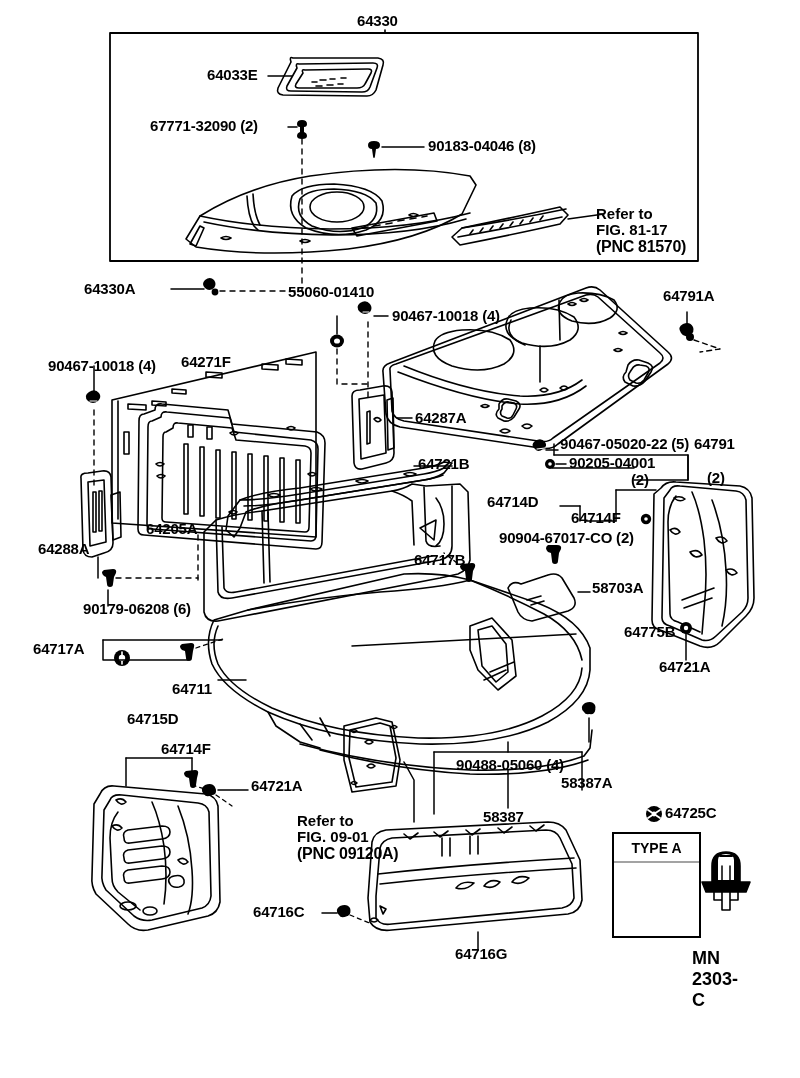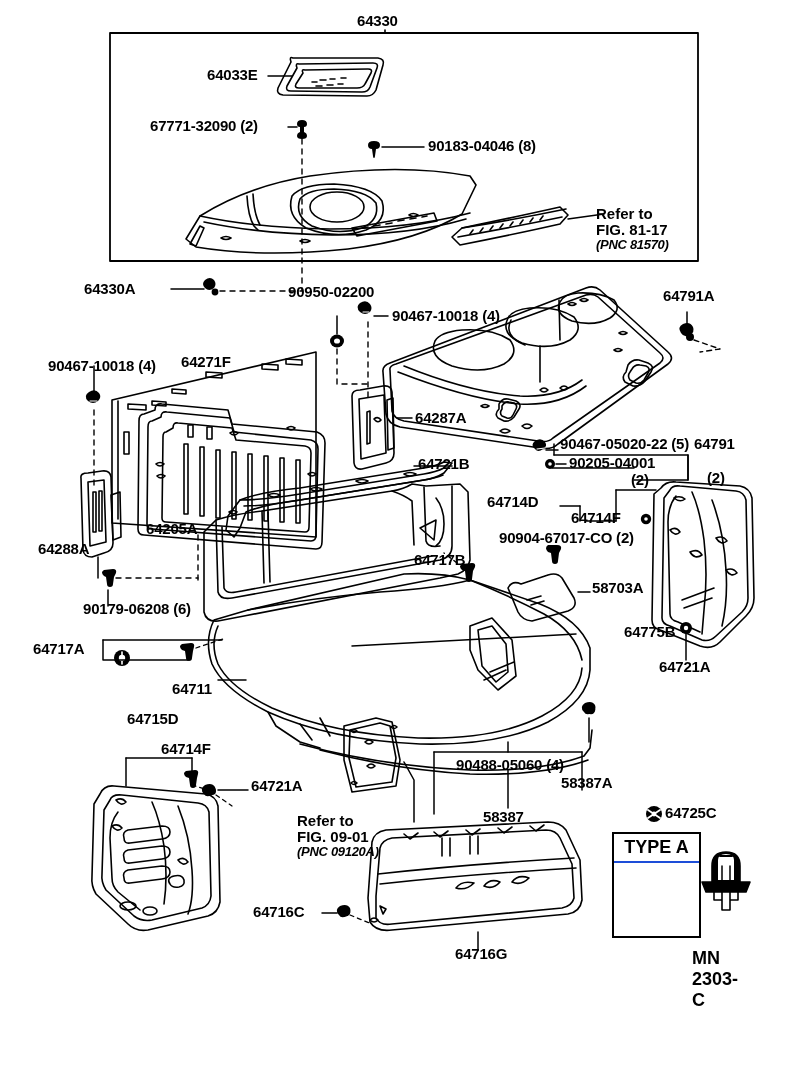--- a/index.html
+++ b/index.html
@@ -1,27 +1,27 @@
 <!DOCTYPE html>
 <html><head>
 <meta charset="utf-8">
 <style>
   html,body{margin:0;padding:0;background:#fff;}
   body{width:800px;height:1078px;position:relative;overflow:hidden;
        font-family:"Liberation Sans",sans-serif;color:#000;}
   #sheet{position:absolute;inset:0;width:736px;height:1078px;}
   .lbl{position:absolute;font-weight:bold;font-size:15px;letter-spacing:-0.2px;white-space:nowrap;line-height:1.05;}
   .refer{position:absolute;font-weight:bold;font-size:15px;line-height:1.08;white-space:nowrap;}
-  .refer .pnc{font-size:13px;letter-spacing:-0.3px;display:block;font-style:italic;}
+  .refer .pnc{font-size:16px;letter-spacing:-0.3px;display:block;}
   svg{position:absolute;left:0;top:0;}
   .tbl{position:absolute;border:2px solid #000;display:flex;background:#fff;}
   .tcell{width:85px;display:flex;flex-direction:column;}
   .tcell + .tcell{border-left:2px solid #000;}
-  .thd{height:27px;border-bottom:2px solid #1d4ed8;display:flex;align-items:center;justify-content:center;
-       font-weight:bold;font-size:18px;}
+  .thd{height:27px;border-bottom:2px solid #a3a3a3;display:flex;align-items:center;justify-content:center;
+       font-weight:bold;font-size:14px;}
   .tbody{height:73px;position:relative;}
   .foot{position:absolute;font-weight:bold;font-size:18px;letter-spacing:0px;}
 </style>
 </head>
 <body>
 
 <div id="sheet">
 
 <svg width="800" height="1078" viewBox="0 0 800 1078">
   <g fill="none" stroke="#000" stroke-width="1.6" stroke-linejoin="round" stroke-linecap="round">
@@ -433,21 +433,21 @@
 <div class="lbl" style="left:150px;top:118px;">67771-32090 (2)</div>
 <div class="lbl" style="left:428px;top:138px;">90183-04046 (8)</div>
 
 <div class="refer" style="left:596px;top:206px;">
   <span>Refer to</span><br>
   <span>FIG. 81-17</span>
   <span class="pnc">(PNC 81570)</span>
 </div>
 
 <div class="lbl" style="left:84px;top:281px;">64330A</div>
-<div class="lbl" style="left:288px;top:284px;">90950-02200</div>
+<div class="lbl" style="left:288px;top:284px;">55060-01410</div>
 <div class="lbl" style="left:392px;top:308px;">90467-10018 (4)</div>
 <div class="lbl" style="left:663px;top:288px;">64791A</div>
 
 <div class="lbl" style="left:181px;top:354px;">64271F</div>
 <div class="lbl" style="left:48px;top:358px;">90467-10018 (4)</div>
 <div class="lbl" style="left:415px;top:410px;">64287A</div>
 
 <div class="lbl" style="left:560px;top:436px;">90467-05020-22 (5)</div>
 <div class="lbl" style="left:569px;top:455px;">90205-04001</div>
 <div class="lbl" style="left:694px;top:436px;">64791</div>

